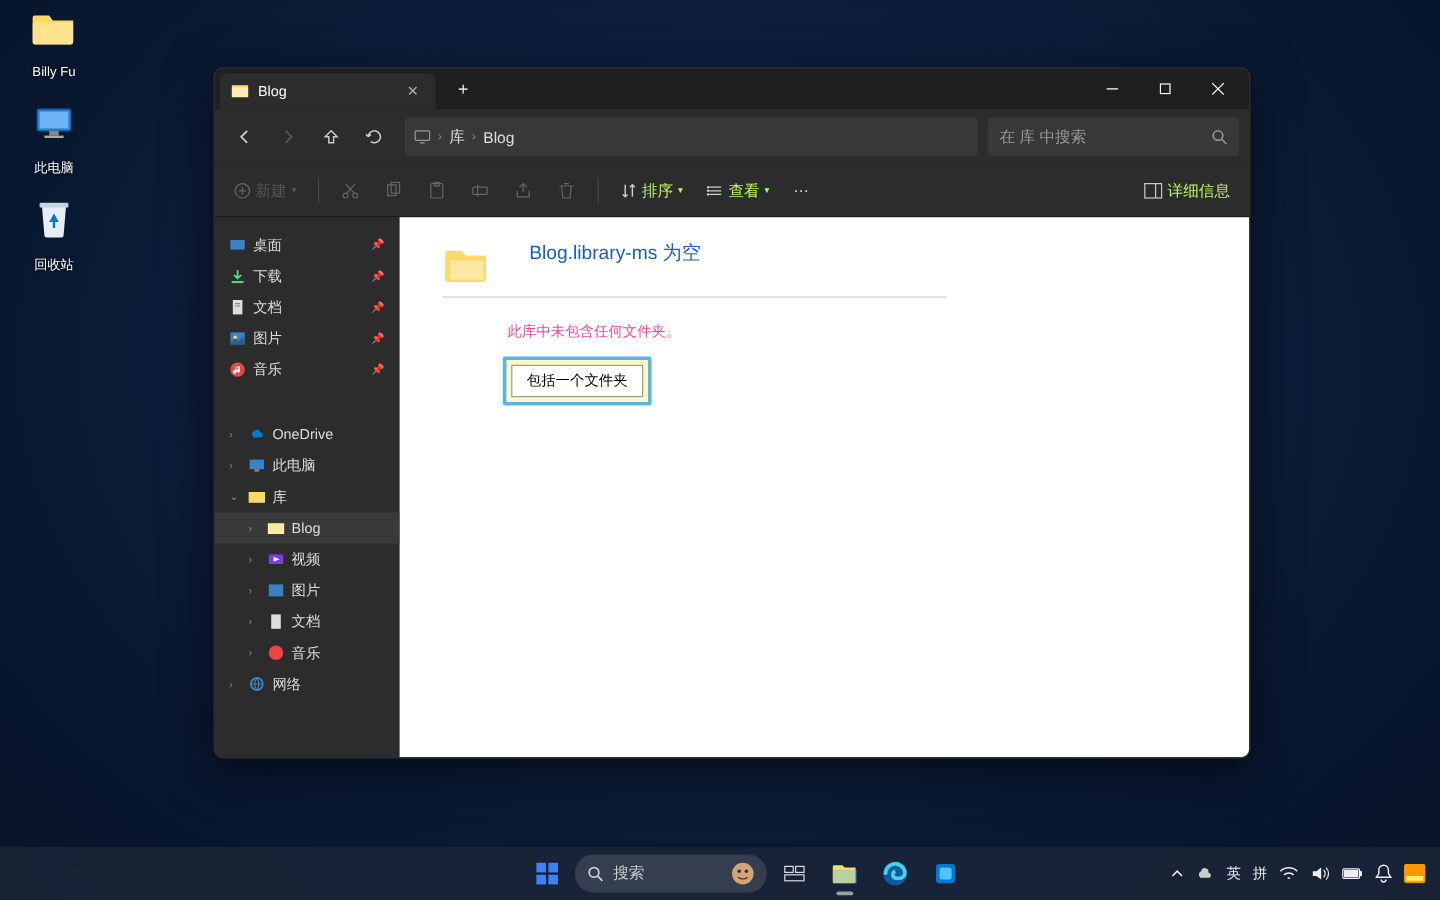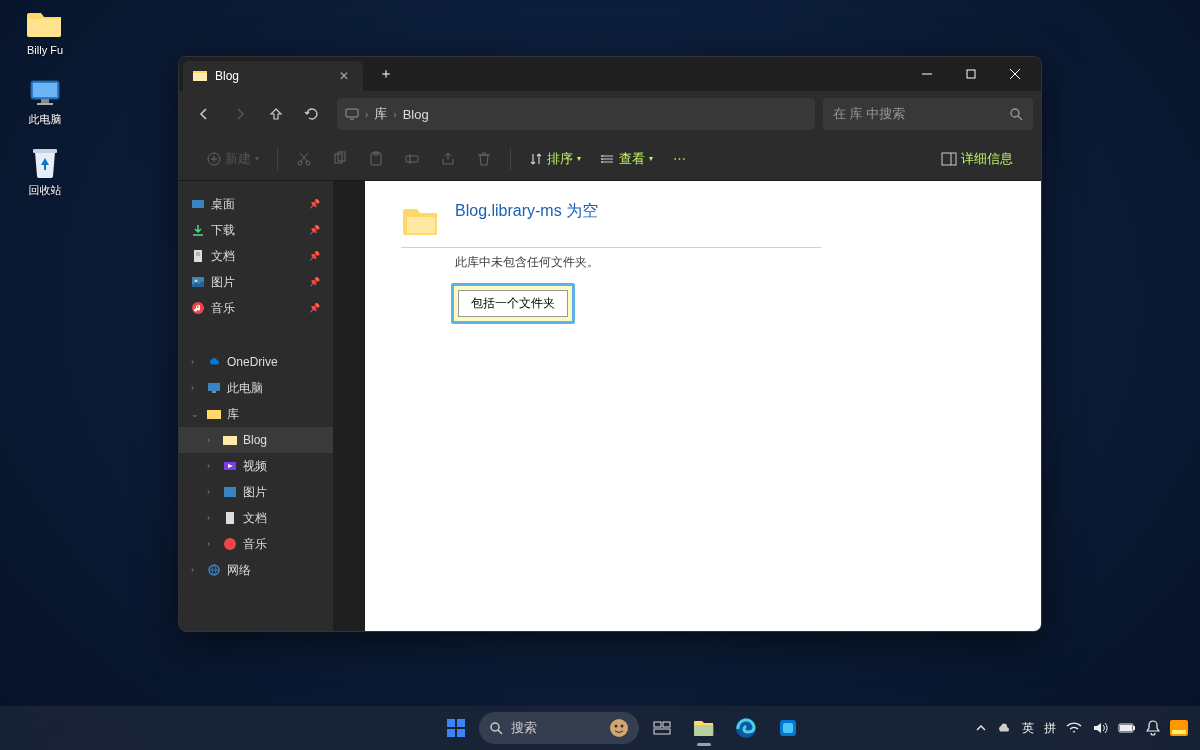--- a/index.html
+++ b/index.html
@@ -1,20 +1,20 @@
 <!DOCTYPE html>
 <html><head>
 <meta charset="utf-8">
 <style>
 * { margin: 0; padding: 0; box-sizing: border-box; font-family: 'Segoe UI', 'Microsoft YaHei', sans-serif; }
 body { width: 1200px; height: 750px; background: radial-gradient(ellipse at 50% 40%, #1a3a5c 0%, #0d1f3d 40%, #061226 100%); overflow: hidden; position: relative; }
 
 
 .desktop-icons { position: absolute; top: 6px; left: 10px; display: flex; flex-direction: column; gap: 18px; }
-.desktop-icon { display: flex; flex-direction: column; align-items: center; gap: 2px; width: 70px; cursor: pointer; }
+.desktop-icon { display: flex; flex-direction: column; align-items: center; gap: 12px; width: 70px; cursor: pointer; }
 .desktop-icon .ico { width: 36px; height: 36px; display: flex; align-items: center; justify-content: center; }
 .desktop-icon span { color: #fff; font-size: 11px; text-align: center; text-shadow: 0 1px 2px rgba(0,0,0,.8); }
 
 
 .explorer { position: absolute; top: 56px; left: 178px; width: 864px; height: 576px; background: #1f1f1f; border-radius: 8px; box-shadow: 0 10px 40px rgba(0,0,0,.6); display: flex; flex-direction: column; overflow: hidden; border: 1px solid #333; }
 
 
 .titlebar { height: 34px; background: #1f1f1f; display: flex; align-items: center; padding: 0 4px; }
 .tab { display: flex; align-items: center; gap: 8px; background: #2c2c2c; height: 30px; margin-top: 4px; padding: 0 10px; border-radius: 6px 6px 0 0; width: 180px; }
 .tab-icon { width: 14px; height: 14px; }
@@ -28,45 +28,45 @@
 
 .navbar { height: 46px; background: #2c2c2c; display: flex; align-items: center; padding: 0 8px; gap: 2px; }
 .nav-btn { width: 34px; height: 34px; border-radius: 4px; display: flex; align-items: center; justify-content: center; color: #ccc; cursor: pointer; }
 .nav-btn.disabled { color: #555; cursor: default; }
 .addressbar { flex: 1; background: #383838; height: 32px; border-radius: 4px; display: flex; align-items: center; padding: 0 8px; margin: 0 6px; gap: 6px; color: #ddd; font-size: 13px; }
 .addr-seg { cursor: pointer; }
 .addr-chev { color: #888; font-size: 10px; }
 .searchbox { width: 210px; background: #383838; height: 32px; border-radius: 4px; display: flex; align-items: center; padding: 0 10px; color: #999; font-size: 13px; justify-content: space-between; }
 
 
-.toolbar { height: 44px; background: #2c2c2c; display: flex; align-items: center; padding: 0 20px; gap: 4px; border-bottom: 1px solid #1a1a1a; }
+.toolbar { height: 44px; background: #2c2c2c; display: flex; align-items: center; padding: 0 8px; gap: 4px; border-bottom: 1px solid #1a1a1a; }
 .tool-btn { height: 32px; padding: 0 8px; border-radius: 4px; display: flex; align-items: center; justify-content: center; color: #bef264; cursor: pointer; gap: 4px; font-size: 13px; }
 .tool-btn.disabled { color: #555; }
 .tool-sep { width: 1px; height: 22px; background: #444; margin: 0 6px; }
 .tool-spacer { flex: 1; }
 
 
-.explorer-body { flex: 1; display: flex; gap: 32px; }
+.explorer-body { flex: 1; display: flex; }
 .sidebar { width: 154px; background: #2c2c2c; padding: 6px 0; display: flex; flex-direction: column; overflow-y: auto; }
 .side-section { padding: 4px 0; }
 .side-item { height: 26px; display: flex; align-items: center; padding: 0 6px 0 12px; color: #ddd; font-size: 12px; gap: 6px; cursor: pointer; position: relative; }
 .side-item.pinned { justify-content: space-between; padding-right: 12px; }
 .side-item.selected { background: #3a3a3a; }
 .side-item .chev { width: 10px; color: #888; font-size: 9px; }
 .side-item .lbl { display: flex; align-items: center; gap: 6px; }
 .side-item .pin { color: #777; font-size: 9px; }
 .side-indent { padding-left: 28px; }
 .side-gap { height: 20px; }
 
 
 .content { flex: 1; background: #fff; padding: 20px 26px; }
 .lib-head { display: flex; gap: 14px; padding-bottom: 6px; border-bottom: 1px solid #d0d0d0; width: 420px; margin-left: 10px;}
 .lib-icon { width: 40px; height: 40px; }
-.lib-title { color: #1a5fb4; font-size: 16px; font-weight: 400; }
-.lib-sub { color: #404040; font-size: 12px; margin-top: 6px; margin-left: 64px; }
+.lib-title { color: #1a5fb4; font-size: 16px; font-weight: 400; margin-left: 18px; }
+.lib-sub { color: #ec4899; font-size: 12px; margin-top: 20px; margin-left: 64px; }
 .include-wrap { margin-top: 12px; margin-left: 60px; border: 3px solid #5bb3e8; background: #fef9c3; padding: 4px; display: inline-block; border-radius: 2px; }
 .include-btn { background: #fff; border: 1px solid #999; padding: 4px 12px; font-size: 12px; cursor: pointer; }
 
 
 .taskbar { position: absolute; bottom: 0; left: 0; right: 0; height: 44px; background: rgba(28,38,56,.85); backdrop-filter: blur(20px); display: flex; align-items: center; }
 .task-center-wrap { position: absolute; left: 0; right: 0; display: flex; justify-content: center; pointer-events: none; padding-left: 44px; }
 .task-center { display: flex; align-items: center; gap: 4px; pointer-events: auto;}
 .task-item { width: 38px; height: 38px; border-radius: 4px; display: flex; align-items: center; justify-content: center; cursor: pointer; position: relative;}
 .task-item.active::after { content: ''; position: absolute; bottom: 1px; left: 50%; transform: translateX(-50%); width: 14px; height: 3px; background: #8aa; border-radius: 2px; }
 .task-search { width: 160px; height: 32px; background: rgba(255,255,255,.12); border-radius: 16px; display: flex; align-items: center; padding: 0 10px; gap: 8px; color: #ccc; font-size: 13px; }

